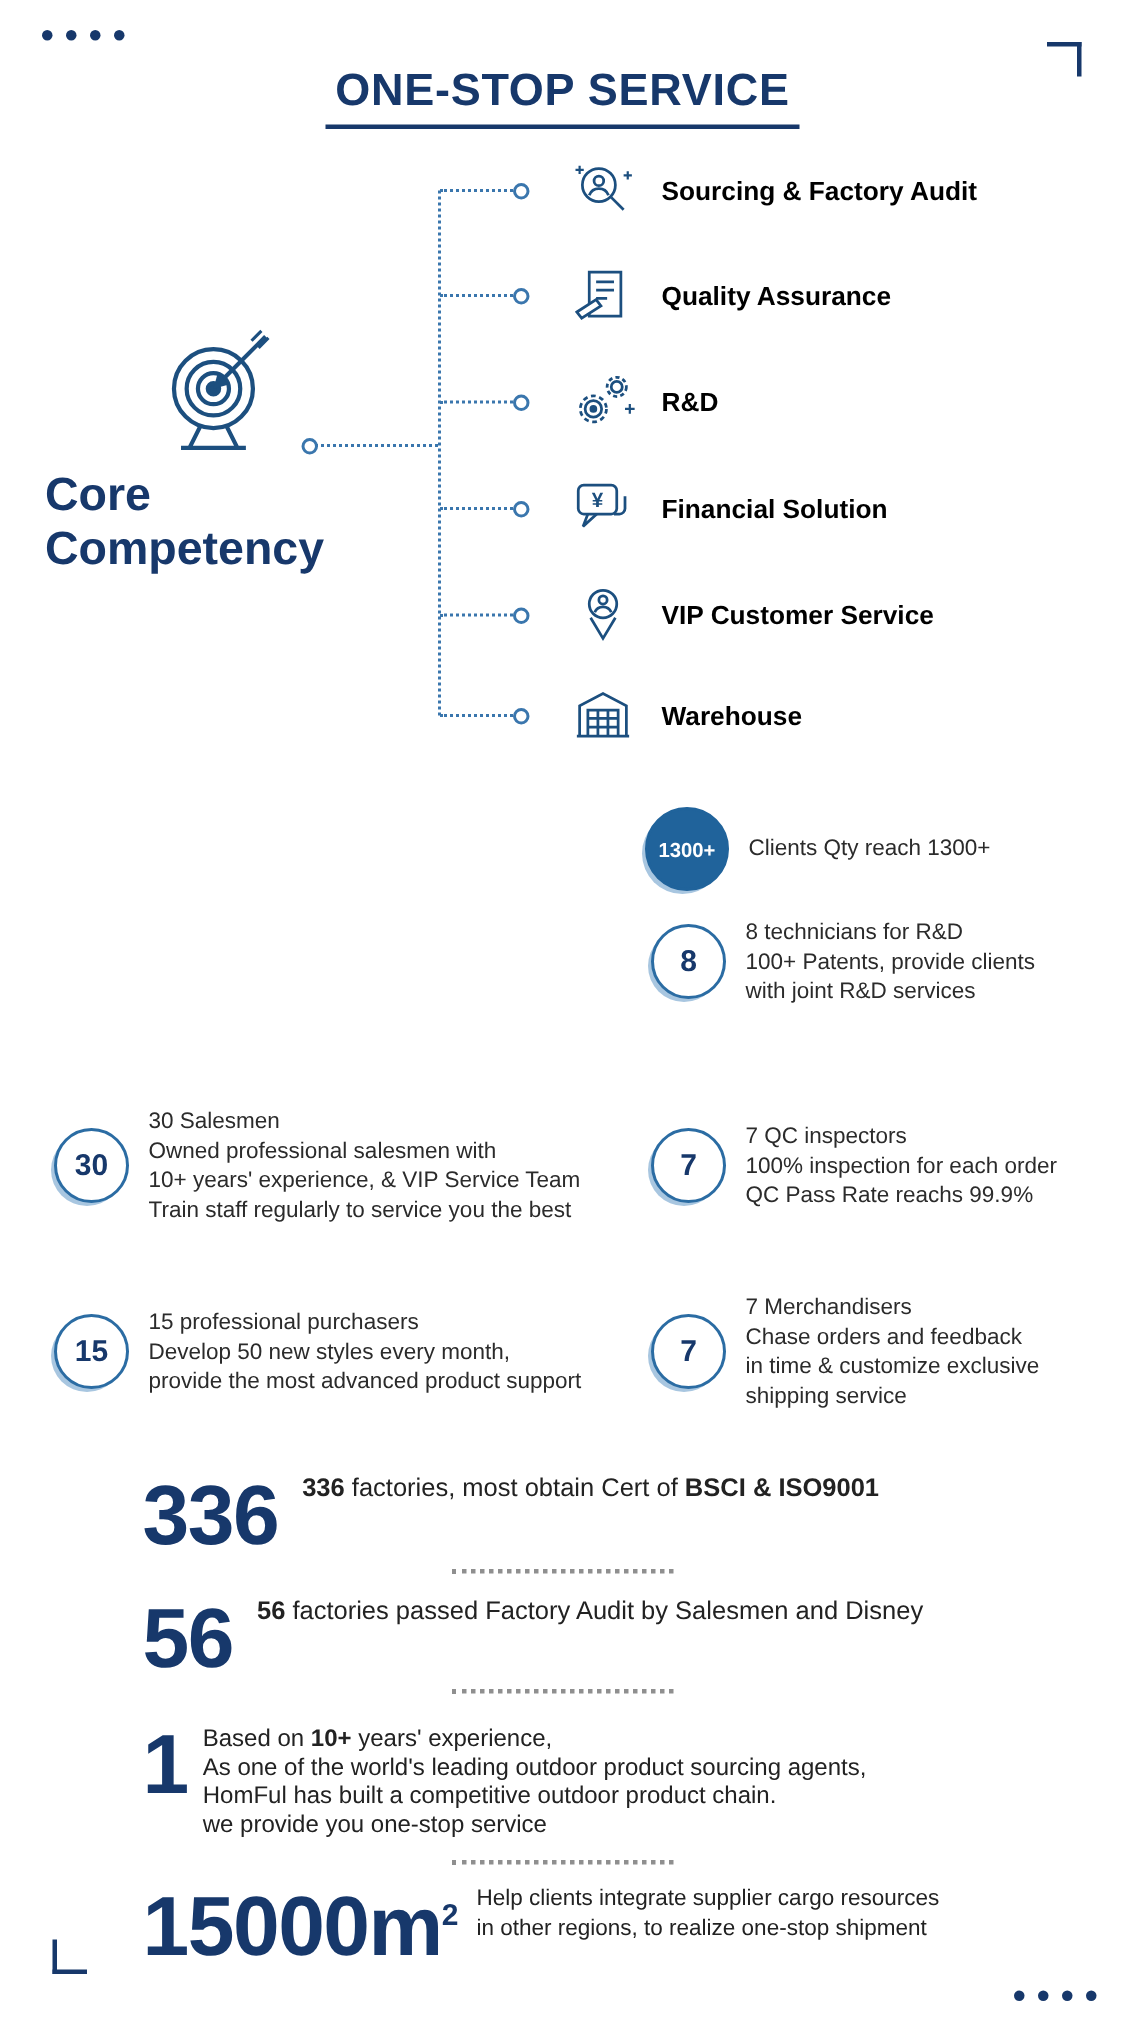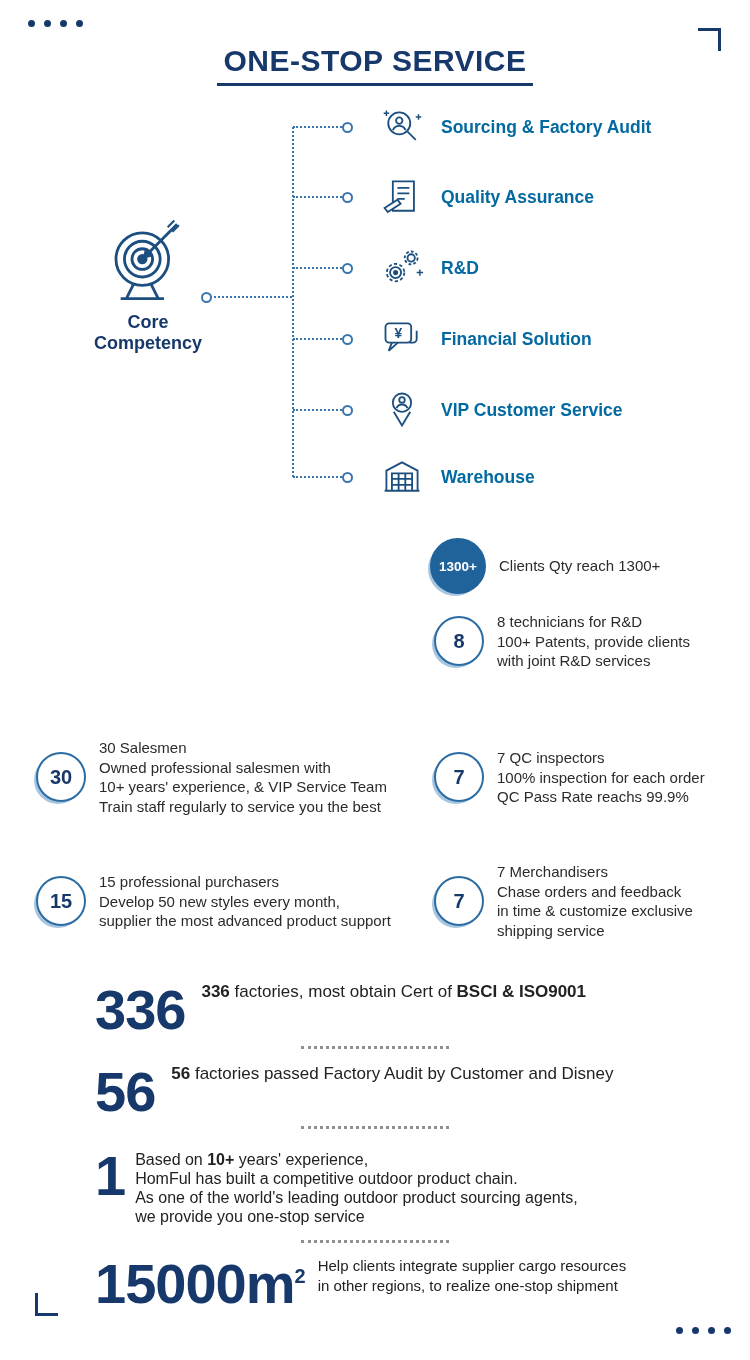--- a/index.html
+++ b/index.html
@@ -15,31 +15,31 @@
   .bracket-tr{left:698px;top:28px;border-top:3px solid #17386b;border-right:3px solid #17386b;}
   .bracket-bl{left:35px;top:1293px;border-left:3px solid #17386b;border-bottom:3px solid #17386b;}
 
   
   .title-wrap{position:absolute;top:44px;left:0;width:750px;text-align:center;}
   .title{display:inline-block;font-size:30px;font-weight:bold;color:#17386b;
          letter-spacing:.5px;border-bottom:3px solid #17386b;padding:0 6px 5px;}
 
   
   .target-wrap{position:absolute;left:100px;top:214px;}
-  .core-label{position:absolute;left:30px;top:312px;width:236px;text-align:center;
-              font-size:18px;font-weight:bold;color:#17386b;line-height:1.16;}
+  .core-label{position:absolute;left:30px;top:312px;width:236px;text-align:left;
+              font-size:31px;font-weight:bold;color:#17386b;line-height:1.16;}
   .conn-main{position:absolute;left:210px;top:296px;width:82px;border-top:2px dotted #3a76ad;}
   .node-start{position:absolute;left:201px;top:292px;}
   .conn-vert{position:absolute;left:292px;top:127px;height:350px;border-left:2px dotted #3a76ad;}
   .node{width:7px;height:7px;border:2px solid #3a76ad;border-radius:50%;background:#fff;flex:none;}
 
   .svc-row{position:absolute;left:293px;height:44px;display:flex;align-items:center;}
   .svc-branch{width:49px;border-top:2px dotted #3a76ad;flex:none;}
   .svc-icon{width:46px;height:46px;margin-left:26px;flex:none;display:flex;align-items:center;justify-content:center;}
-  .svc-label{margin-left:16px;font-size:17.5px;font-weight:bold;color:#0369a1;white-space:nowrap;}
+  .svc-label{margin-left:16px;font-size:17.5px;font-weight:bold;color:#000000;white-space:nowrap;}
 
   
   .team-badge{position:absolute;left:151px;top:561px;width:142px;height:142px;}
   .team-dashed{position:absolute;left:0;top:0;right:0;bottom:0;border:2px dashed #1d4e89;border-radius:50%;}
   .team-arc{position:absolute;left:-4px;top:-4px;}
   .team-inner{position:absolute;left:12px;top:12px;width:118px;height:118px;border-radius:50%;
               background:radial-gradient(circle at 35% 30%,#6aaede,#3b85c4 55%,#2d6fa9);
               display:flex;flex-direction:column;align-items:center;justify-content:center;color:#fff;}
   .team-brand{font-size:20px;font-weight:bold;letter-spacing:2px;}
   .team-sub{font-size:11.5px;margin-top:4px;padding-top:4px;border-top:1px solid rgba(255,255,255,.85);}
@@ -256,21 +256,21 @@
       <div>100% inspection for each order</div>
       <div>QC Pass Rate reachs 99.9%</div>
     </div>
   </div>
 
   <div class="stat stat-purchasers">
     <div class="badge">15</div>
     <div class="stat-lines">
       <div>15 professional purchasers</div>
       <div>Develop 50 new styles every month,</div>
-      <div>supplier the most advanced product support</div>
+      <div>provide the most advanced product support</div>
     </div>
   </div>
 
   <div class="stat stat-merch">
     <div class="badge">7</div>
     <div class="stat-lines">
       <div>7 Merchandisers</div>
       <div>Chase orders and feedback</div>
       <div>in time &amp; customize exclusive</div>
       <div>shipping service</div>
@@ -282,32 +282,32 @@
     <div class="fact-text">
       <span class="b">336</span><span> factories, most obtain Cert of </span><span class="b">BSCI &amp; ISO9001</span>
     </div>
   </div>
 
   <div class="sep sep1"></div>
 
   <div class="fact fact-56">
     <div class="fact-number">56</div>
     <div class="fact-text">
-      <span class="b">56</span><span> factories passed Factory Audit by Customer and Disney</span>
+      <span class="b">56</span><span> factories passed Factory Audit by Salesmen and Disney</span>
     </div>
   </div>
 
   <div class="sep sep2"></div>
 
   <div class="fact fact-1">
     <div class="fact-number">1</div>
     <div class="fact-text">
       <div><span>Based on </span><span class="b">10+</span><span> years' experience,</span></div>
+      <div>As one of the world's leading outdoor product sourcing agents,</div>
       <div>HomFul has built a competitive outdoor product chain.</div>
-      <div>As one of the world's leading outdoor product sourcing agents,</div>
       <div>we provide you one-stop service</div>
     </div>
   </div>
 
   <div class="sep sep3"></div>
 
   <div class="fact fact-15000">
     <div class="fact-number">
       <span>15000m</span><sup class="b">2</sup>
     </div>

